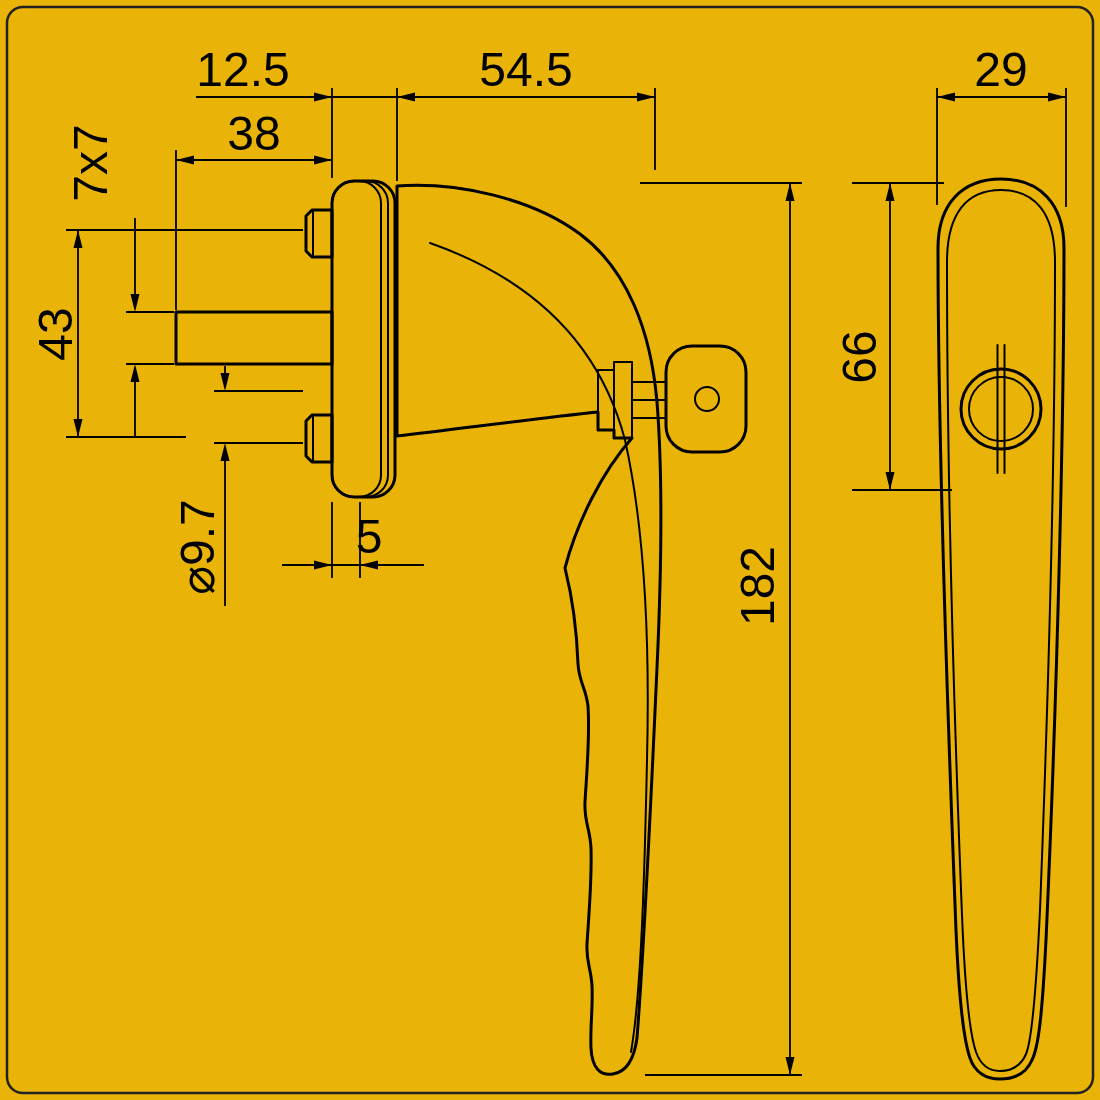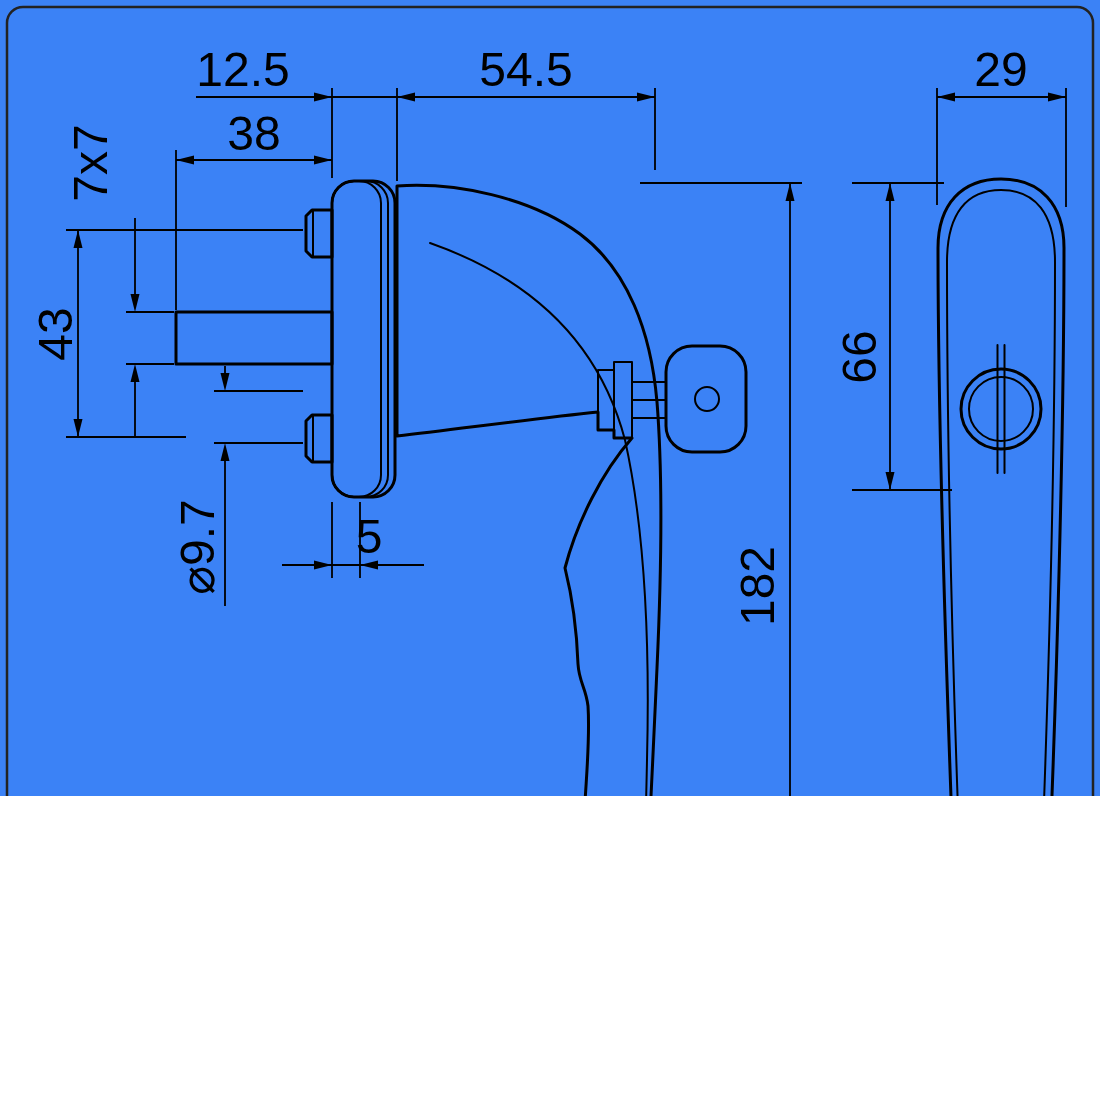--- a/index.html
+++ b/index.html
@@ -1,17 +1,17 @@
 <!DOCTYPE html>
 <html><head>
 <meta charset="utf-8">
 <style>
   html,body{margin:0;padding:0;background:#ffffff;}
   .page{
-    width:1100px;height:796px;position:relative;background:#3b82f6;
+    width:1100px;height:1100px;position:relative;background:#eab308;
     font-family:"Liberation Sans", sans-serif;
   }
   svg{display:block;}
   .outline{fill:none;stroke:#000;stroke-width:3;stroke-linejoin:round;stroke-linecap:round;}
   .detail{fill:none;stroke:#000;stroke-width:2;stroke-linejoin:round;stroke-linecap:round;}
   .dimline{fill:none;stroke:#000;stroke-width:1.8;stroke-linecap:butt;}
   .arrow{fill:#000;stroke:none;}
   .dim{font-family:"Liberation Sans", sans-serif;font-size:48px;fill:#000;}
 </style>
 </head>

